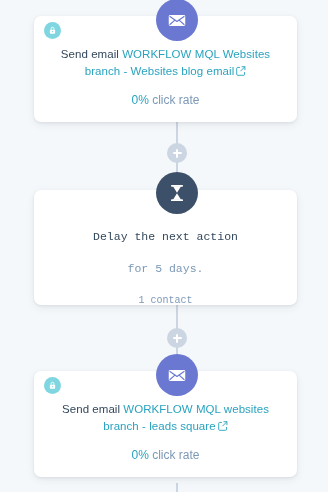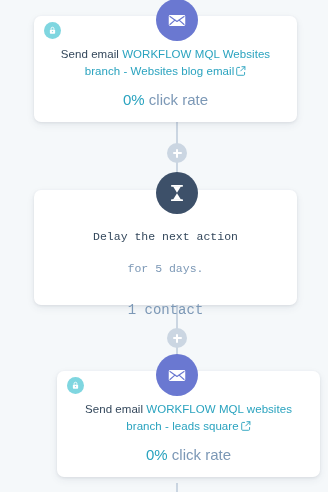--- a/index.html
+++ b/index.html
@@ -105,39 +105,39 @@
     line-height: 17px;
     color: #33475b;
     letter-spacing: 0.05px;
   }
   .link {
     color: #2aa3bf;
     cursor: pointer;
   }
   .meta {
     margin-top: 11px;
-    font-size: 15px;
+    font-size: 12px;
     line-height: 16px;
     color: #7c98b6;
   }
   .meta .accent { color: #2aa3bf; }
   .delay-title {
     font-size: 11.5px;
     line-height: 17px;
     color: #33475b;
   }
   .delay-sub {
     margin-top: 16px;
     font-size: 11.5px;
     line-height: 16px;
     color: #7c98b6;
   }
   .delay-count {
-    margin-top: 25px;
-    font-size: 14px;
+    margin-top: 16px;
+    font-size: 10px;
     line-height: 16px;
     color: #7c98b6;
   }
   .ext-icon {
     display: inline-block;
     vertical-align: -1px;
     margin-left: 2px;
     cursor: pointer;
   }
 </style>
@@ -198,21 +198,21 @@
       <path d="M7.6 4.6 h8.8 L12 11.7 Z" fill="#ffffff"></path>
       <path d="M7.6 19.4 h8.8 L12 12.3 Z" fill="#ffffff"></path>
     </svg>
   </div>
 
   <div class="add-btn" style="top:328px;">
     <span class="plus-h"></span>
     <span class="plus-v"></span>
   </div>
 
-  <div class="card" style="top:371px; height:106px;margin-left:23px;">
+  <div class="card" style="top:371px; height:106px;">
     <div class="corner-badge">
       <svg width="9" height="9" viewBox="0 0 12 12" aria-hidden="true">
         <rect x="2.5" y="5" width="7" height="5.2" rx="1" fill="#ffffff"></rect>
         <path d="M4.1 5 V3.6 a1.9 1.9 0 0 1 3.8 0 V5" fill="none" stroke="#ffffff" stroke-width="1.2"></path>
         <circle cx="6" cy="7.4" r="0.9" fill="#7fd6e0"></circle>
       </svg>
     </div>
     <div class="card-body">
       <div class="title-line">
         <span>Send email </span><span class="link">WORKFLOW MQL websites branch</span>

